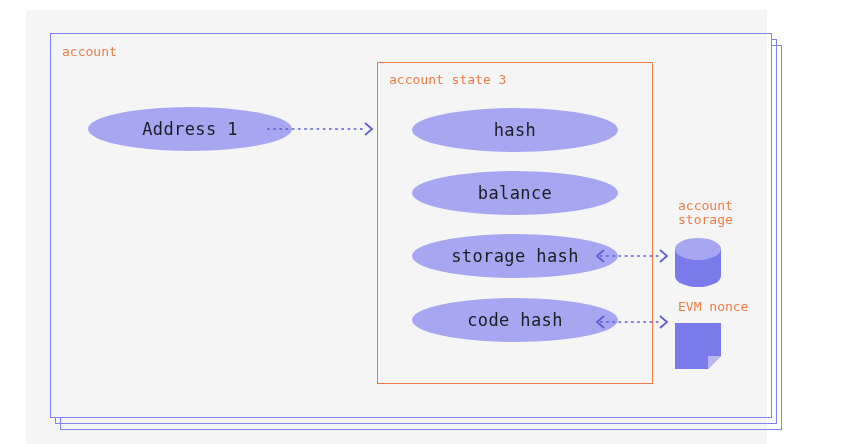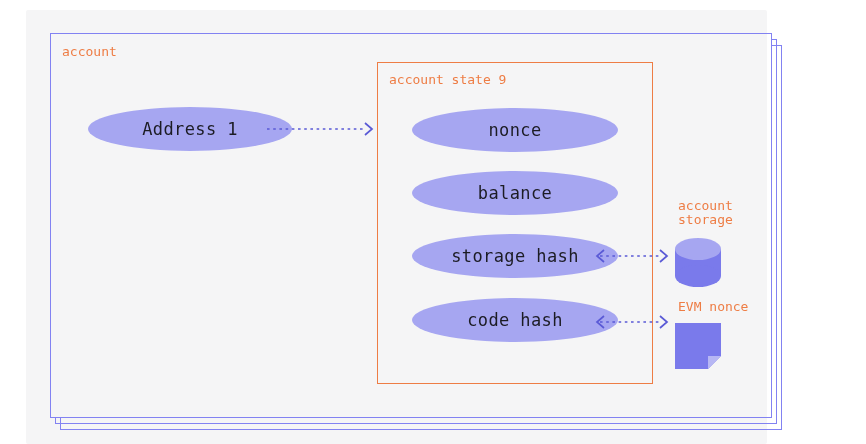--- a/index.html
+++ b/index.html
@@ -110,28 +110,28 @@
 
   <div class="gray-panel"></div>
 
   <div class="card card-l3"></div>
   <div class="card card-l2"></div>
   <div class="card card-main"></div>
 
   <div class="box-label account-label">account</div>
 
   <div class="state-box"></div>
-  <div class="box-label state-label">account state 9</div>
+  <div class="box-label state-label">account state 3</div>
 
   <div class="ellipse el-address">
     <span>Address 1</span>
   </div>
 
   <div class="ellipse el-nonce">
-    <span>nonce</span>
+    <span>hash</span>
   </div>
   <div class="ellipse el-balance">
     <span>balance</span>
   </div>
   <div class="ellipse el-code">
     <span>code hash</span>
   </div>
   <div class="ellipse el-storage">
     <span>storage hash</span>
   </div>

